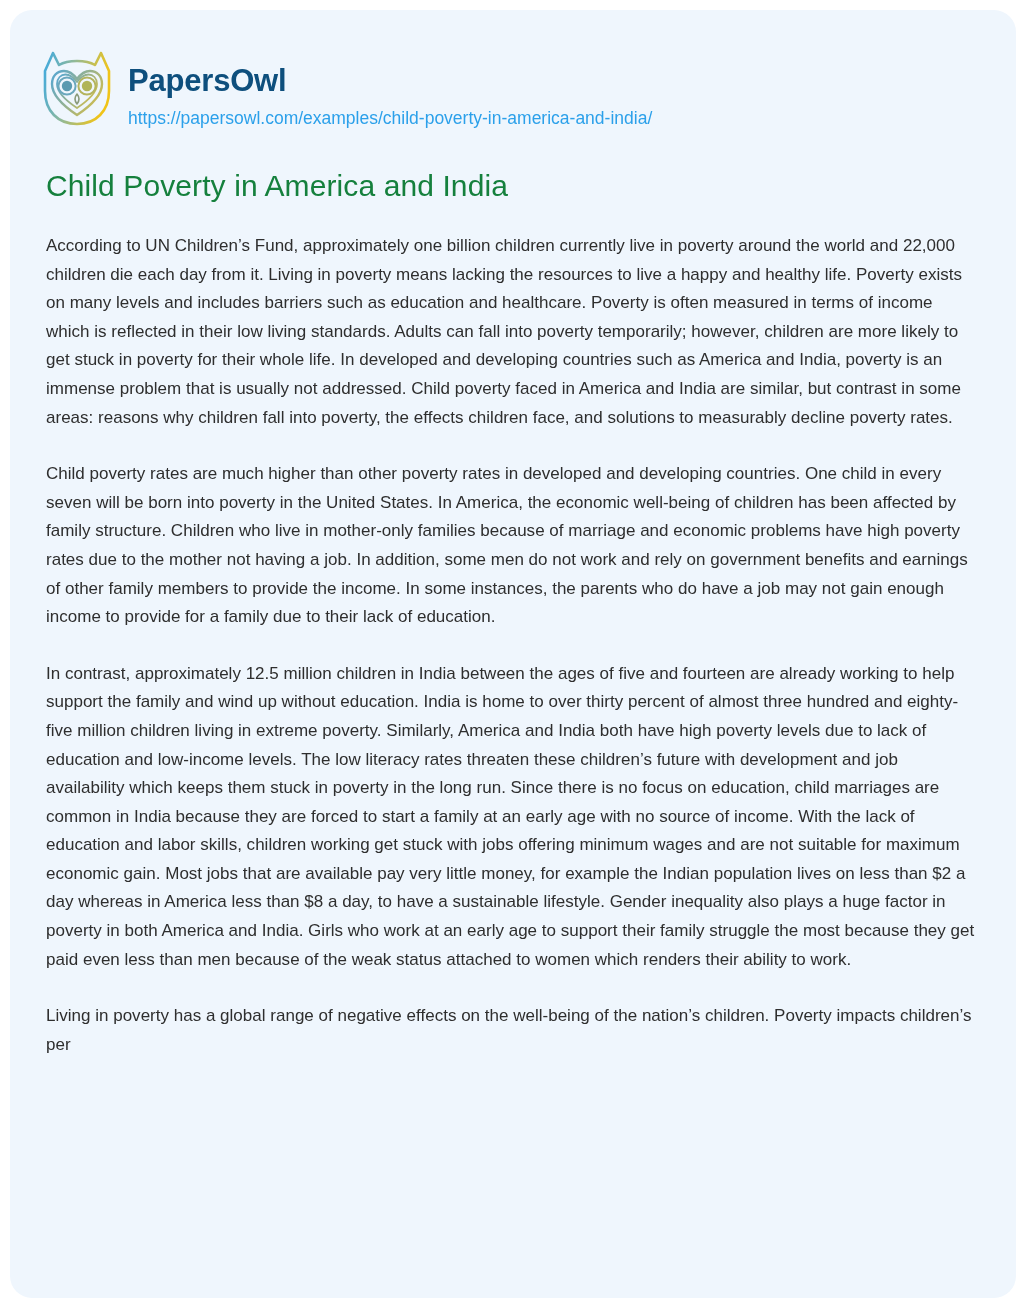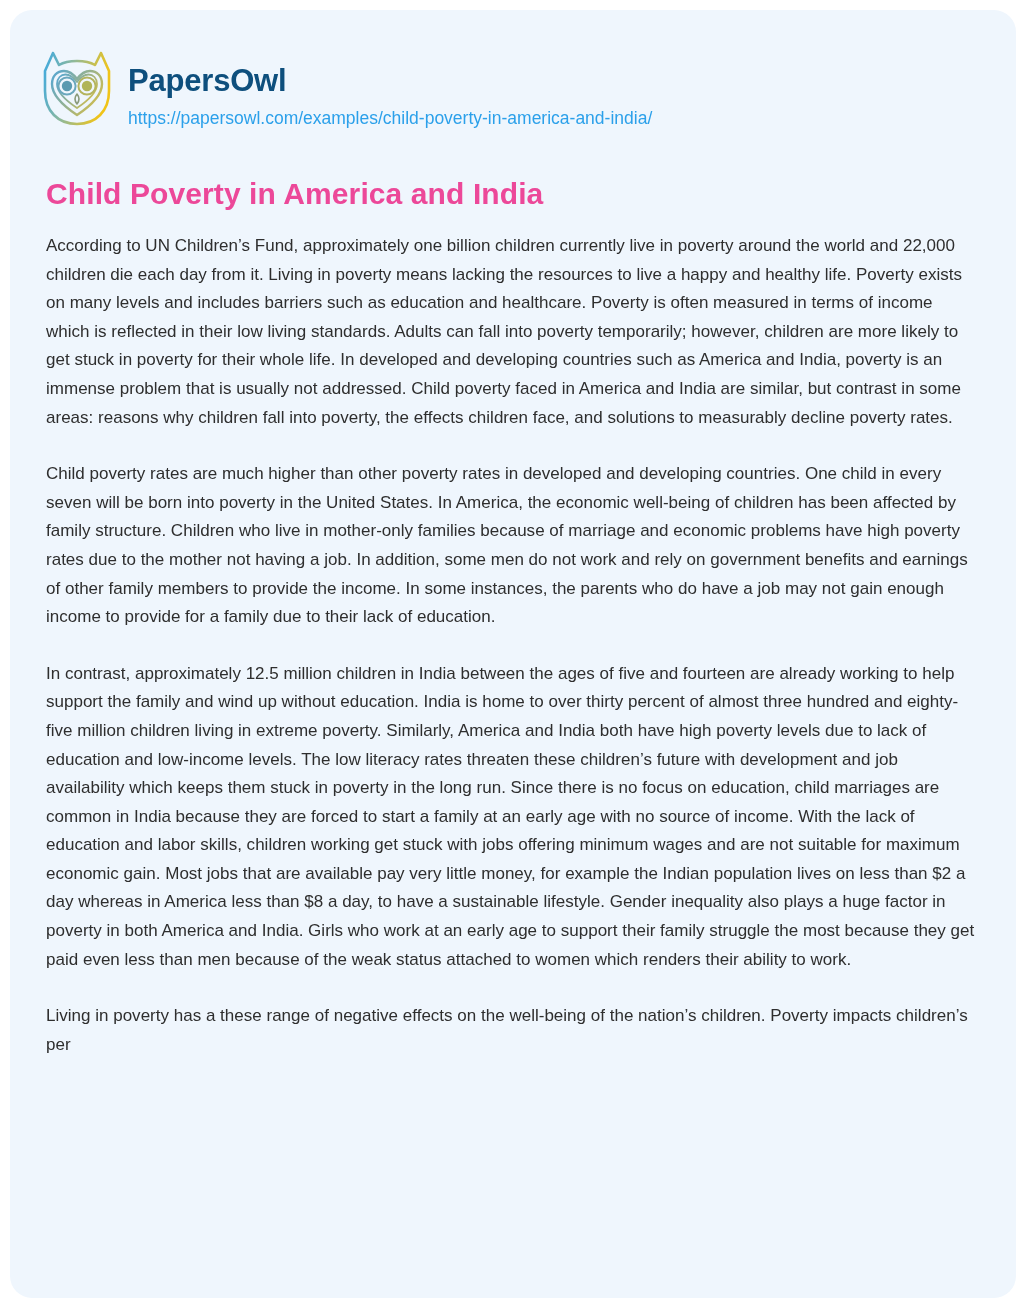--- a/index.html
+++ b/index.html
@@ -71,25 +71,25 @@
     color:#2ba0ea;
     line-height:1.2;
     white-space:nowrap;
     text-decoration:none;
   }
 
   
   .doc-title {
     position:absolute;
     left:46px;
-    top:176px;
+    top:168px;
     width:920px;
     font-size:30px;
-    font-weight:bold;
-    color:#ec4899;
+    font-weight:normal;
+    color:#15803d;
     line-height:1.2;
     letter-spacing:0.1px;
   }
 
   
   .body-copy {
     position:absolute;
     left:46px;
     top:232px;
     width:930px;
@@ -155,15 +155,15 @@
       <a class="brand-url" href="#">https://papersowl.com/examples/child-poverty-in-america-and-india/</a>
     </div>
   </div>
 
   <h1 class="doc-title">Child Poverty in America and India</h1>
 
   <div class="body-copy">
     <p>According to UN Children’s Fund, approximately one billion children currently live in poverty around the world and 22,000 children die each day from it. Living in poverty means lacking the resources to live a happy and healthy life. Poverty exists on many levels and includes barriers such as education and healthcare. Poverty is often measured in terms of income which is reflected in their low living standards. Adults can fall into poverty temporarily; however, children are more likely to get stuck in poverty for their whole life. In developed and developing countries such as America and India, poverty is an immense problem that is usually not addressed. Child poverty faced in America and India are similar, but contrast in some areas: reasons why children fall into poverty, the effects children face, and solutions to measurably decline poverty rates.</p>
     <p>Child poverty rates are much higher than other poverty rates in developed and developing countries. One child in every seven will be born into poverty in the United States. In America, the economic well-being of children has been affected by family structure. Children who live in mother-only families because of marriage and economic problems have high poverty rates due to the mother not having a job. In addition, some men do not work and rely on government benefits and earnings of other family members to provide the income. In some instances, the parents who do have a job may not gain enough income to provide for a family due to their lack of education.</p>
     <p>In contrast, approximately 12.5 million children in India between the ages of five and fourteen are already working to help support the family and wind up without education. India is home to over thirty percent of almost three hundred and eighty-five million children living in extreme poverty. Similarly, America and India both have high poverty levels due to lack of education and low-income levels. The low literacy rates threaten these children’s future with development and job availability which keeps them stuck in poverty in the long run. Since there is no focus on education, child marriages are common in India because they are forced to start a family at an early age with no source of income. With the lack of education and labor skills, children working get stuck with jobs offering minimum wages and are not suitable for maximum economic gain. Most jobs that are available pay very little money, for example the Indian population lives on less than $2 a day whereas in America less than $8 a day, to have a sustainable lifestyle. Gender inequality also plays a huge factor in poverty in both America and India. Girls who work at an early age to support their family struggle the most because they get paid even less than men because of the weak status attached to women which renders their ability to work.</p>
-    <p>Living in poverty has a these range of negative effects on the well-being of the nation’s children. Poverty impacts children’s per</p>
+    <p>Living in poverty has a global range of negative effects on the well-being of the nation’s children. Poverty impacts children’s per</p>
   </div>
 </div>
 
 </body></html>

